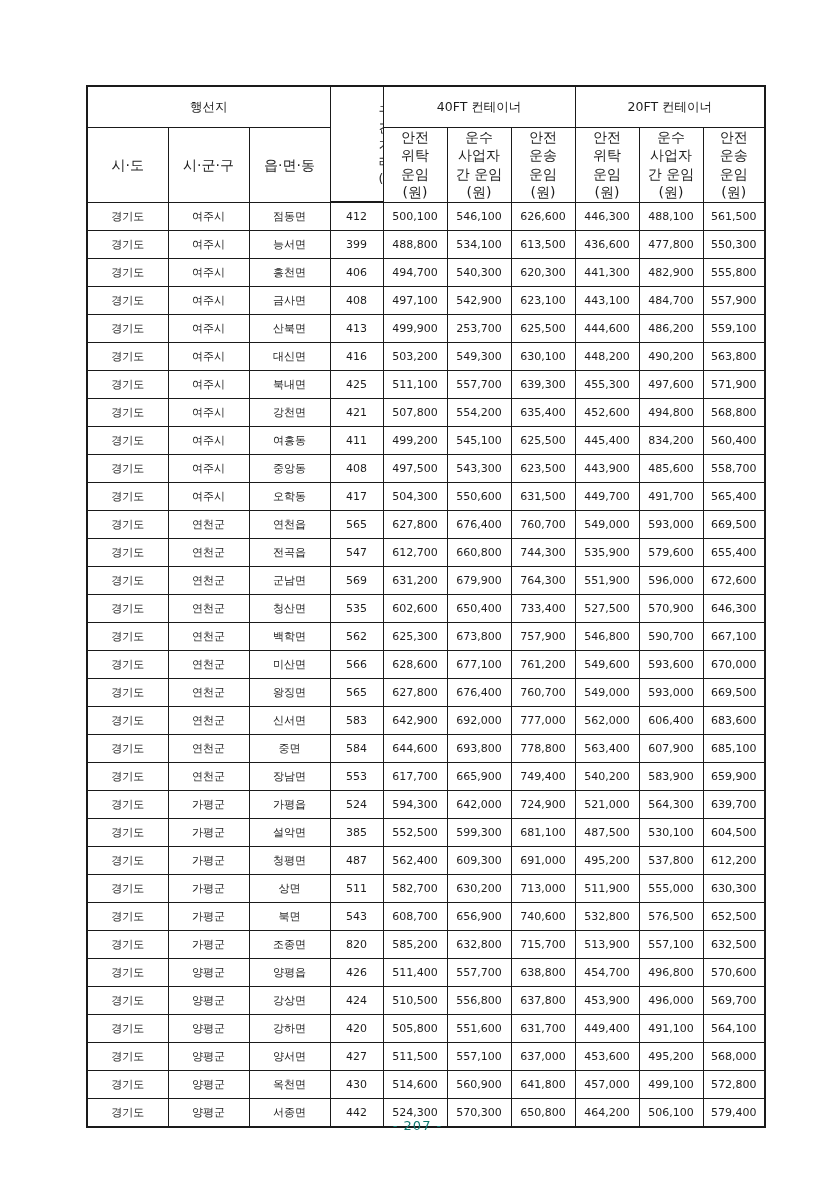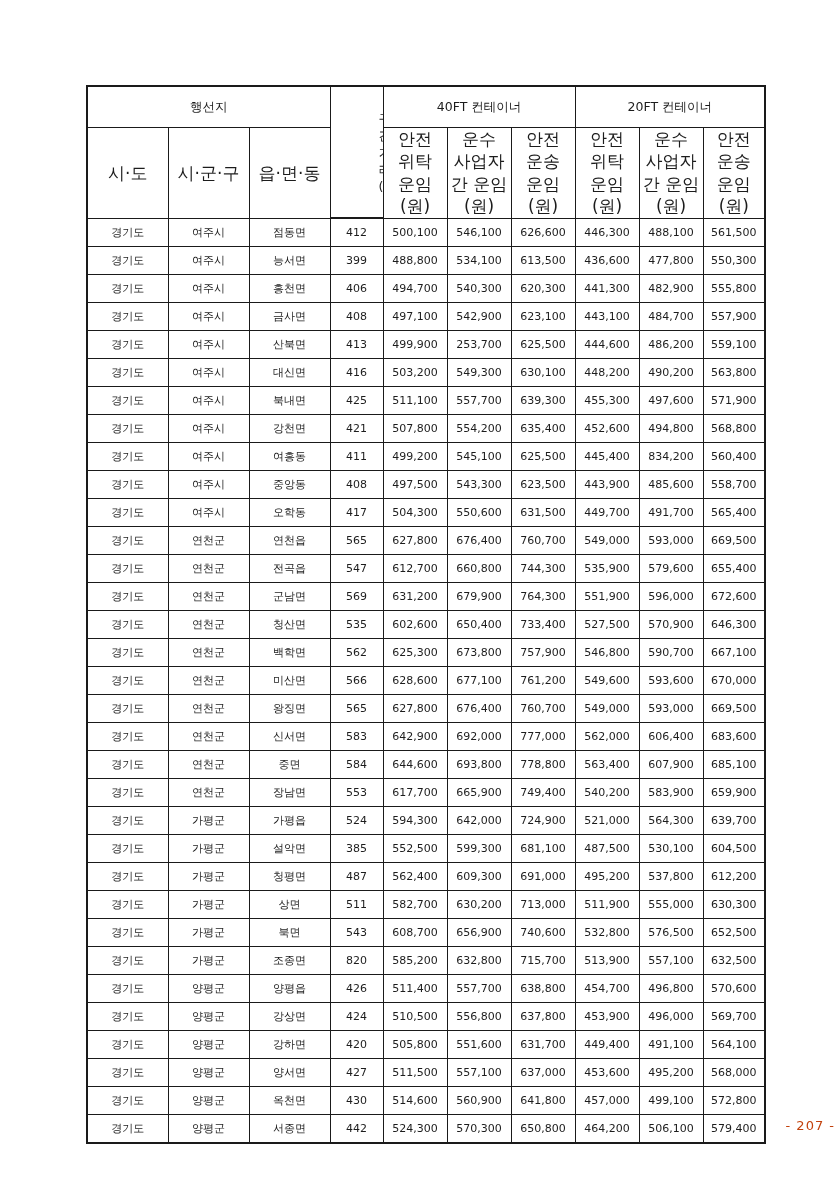--- a/index.html
+++ b/index.html
@@ -29,33 +29,33 @@
   table.fare-table td {
     border: 1px solid #1a1a1a;
     text-align: center;
     vertical-align: middle;
     padding: 0 1px;
     font-weight: normal;
     color: #1c1c1c;
     overflow: hidden;
   }
   thead tr.group-row th { height: 40px; font-size: 12.5px; }
-  thead tr.sub-row th   { height: 70px; font-size: 17px; line-height: 1.32; }
+  thead tr.sub-row th   { height: 70px; font-size: 14px; line-height: 1.32; }
   thead th { white-space: pre-line; border-bottom-width: 2px; }
   thead tr.group-row th[rowspan] { border-bottom-width: 2px; padding-left: 48px; }
   tbody td { height: 27px; font-size: 11px; }
   td.fare { color: var(--fare-color, #df3b2f); }
   .footer-pageno {
     position: absolute;
     left: 0;
     top: 1118px;
     width: 100%;
-    text-align: right;
+    text-align: center;
     font-size: 13px;
-    color: #c2410c;
+    color: #0f766e;
     letter-spacing: 1px;
   }
 </style>
 </head>
 <body>
 
 <div class="page">
 
   <table class="fare-table">
     <colgroup>

